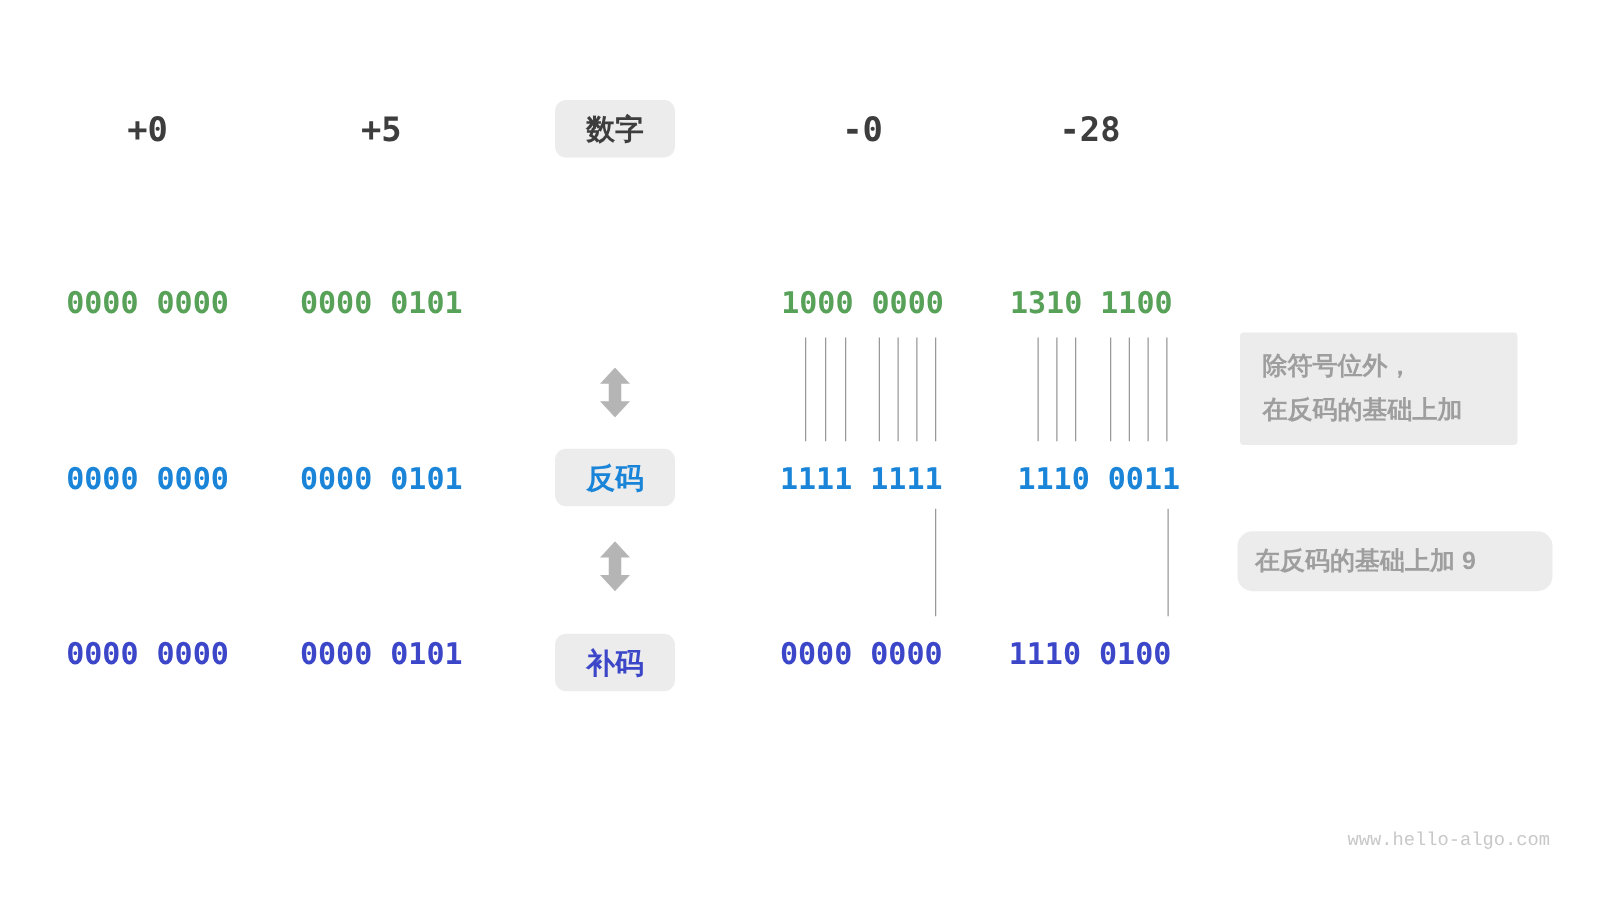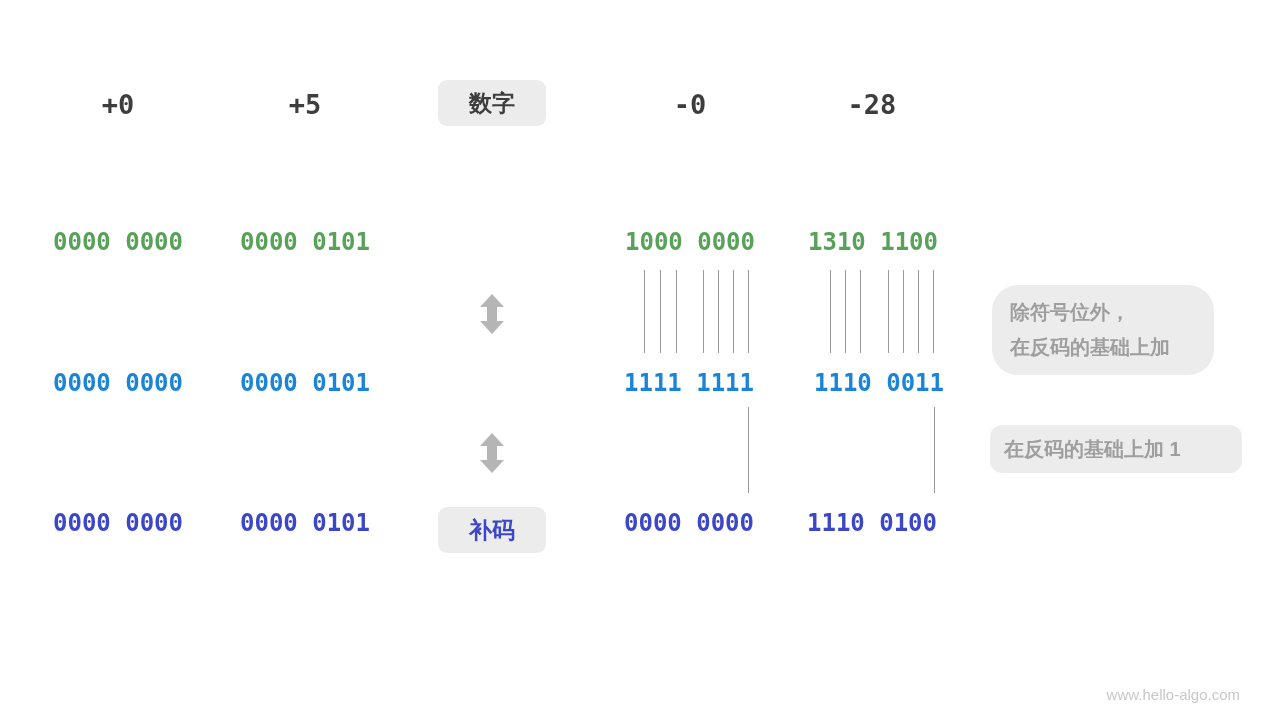--- a/index.html
+++ b/index.html
@@ -9,35 +9,35 @@
   }
   .abs{position:absolute;transform:translate(-50%,-50%);white-space:pre;}
   .mono{font-family:"DejaVu Sans Mono","Liberation Mono",monospace;font-weight:bold;}
   .hdr{font-size:27px;color:var(--c-header-text);}
   .bin{font-size:24px;}
   .green{color:var(--c-green);}
   .blue{color:var(--c-blue);}
   .indigo{color:var(--c-indigo);}
   .dark{color:var(--c-header-text);}
   .tag{
-    left:492px;width:108px;height:46px;background:var(--c-box-bg);border-radius:9px;
+    left:492px;width:96px;height:46px;background:var(--c-box-bg);border-radius:9px;
     display:flex;align-items:center;justify-content:center;
     font-size:23px;font-weight:bold;
   }
   .arrow{position:absolute;transform:translate(-50%,-50%);line-height:0;}
   .arrow svg *{fill:var(--c-arrow);}
   .vline{position:absolute;width:1px;background:var(--c-line);}
   .note-box{position:absolute;background:var(--c-box-bg);}
-  .note-1{left:992px;top:266px;width:222px;height:90px;border-radius:26px;padding:10px 0 0 18px;box-sizing:border-box;margin-top:19px;}
+  .note-1{left:992px;top:266px;width:222px;height:90px;border-radius:3px;padding:10px 0 0 18px;box-sizing:border-box;}
   .note-2{left:990px;top:425px;width:252px;height:48px;border-radius:12px;display:flex;align-items:center;padding-left:14px;box-sizing:border-box;}
   .note-text{color:var(--c-gray-note);font-weight:bold;font-size:20px;line-height:35px;white-space:pre;}
   .caption{position:absolute;transform:translateY(-50%);font-weight:bold;font-size:21px;color:var(--c-caption);white-space:pre;}
   .watermark{
-    position:absolute;right:40px;top:686px;
-    font-family:Liberation Sans, sans-serif;
+    position:absolute;right:40px;top:664px;
+    font-family:Liberation Mono, monospace;
     font-size:15px;color:var(--c-watermark);
   }
 </style>
 </head>
 <body>
 
 <div class="canvas">
 
   <div class="abs mono hdr" style="left:118px;top:104px">+0</div>
   <div class="abs mono hdr" style="left:305px;top:104px">+5</div>
@@ -68,20 +68,21 @@
   <div class="vline" style="left:830px;top:270px;height:83px"></div>
   <div class="vline" style="left:845px;top:270px;height:83px"></div>
   <div class="vline" style="left:860px;top:270px;height:83px"></div>
   <div class="vline" style="left:888px;top:270px;height:83px"></div>
   <div class="vline" style="left:903px;top:270px;height:83px"></div>
   <div class="vline" style="left:918px;top:270px;height:83px"></div>
   <div class="vline" style="left:933px;top:270px;height:83px"></div>
 
   <div class="abs mono bin blue" style="left:118px;top:383px">0000 0000</div>
   <div class="abs mono bin blue" style="left:305px;top:383px">0000 0101</div>
+  <div class="abs tag blue" style="top:382px">反码</div>
   <div class="abs mono bin blue" style="left:689px;top:383px">1111 1111</div>
   <div class="abs mono bin blue" style="left:879px;top:383px">1110 0011</div>
 
   <div class="arrow" style="left:492px;top:453px">
     <svg width="26" height="40" viewBox="0 0 26 40">
       <polygon points="13,0 25,13 1,13"></polygon>
       <rect x="8" y="12" width="10" height="16"></rect>
       <polygon points="13,40 25,27 1,27"></polygon>
     </svg>
   </div>
@@ -93,19 +94,19 @@
   <div class="abs mono bin indigo" style="left:305px;top:523px">0000 0101</div>
   <div class="abs tag indigo" style="top:530px">补码</div>
   <div class="abs mono bin indigo" style="left:689px;top:523px">0000 0000</div>
   <div class="abs mono bin indigo" style="left:872px;top:523px">1110 0100</div>
 
   <div class="note-box note-1">
     <div class="note-text">除符号位外，</div>
     <div class="note-text">在反码的基础上加</div>
   </div>
   <div class="note-box note-2">
-    <div class="note-text">在反码的基础上加 1</div>
+    <div class="note-text">在反码的基础上加 9</div>
   </div>
 
 
   <div class="watermark">www.hello-algo.com</div>
 
 </div>
 
 </body></html>

